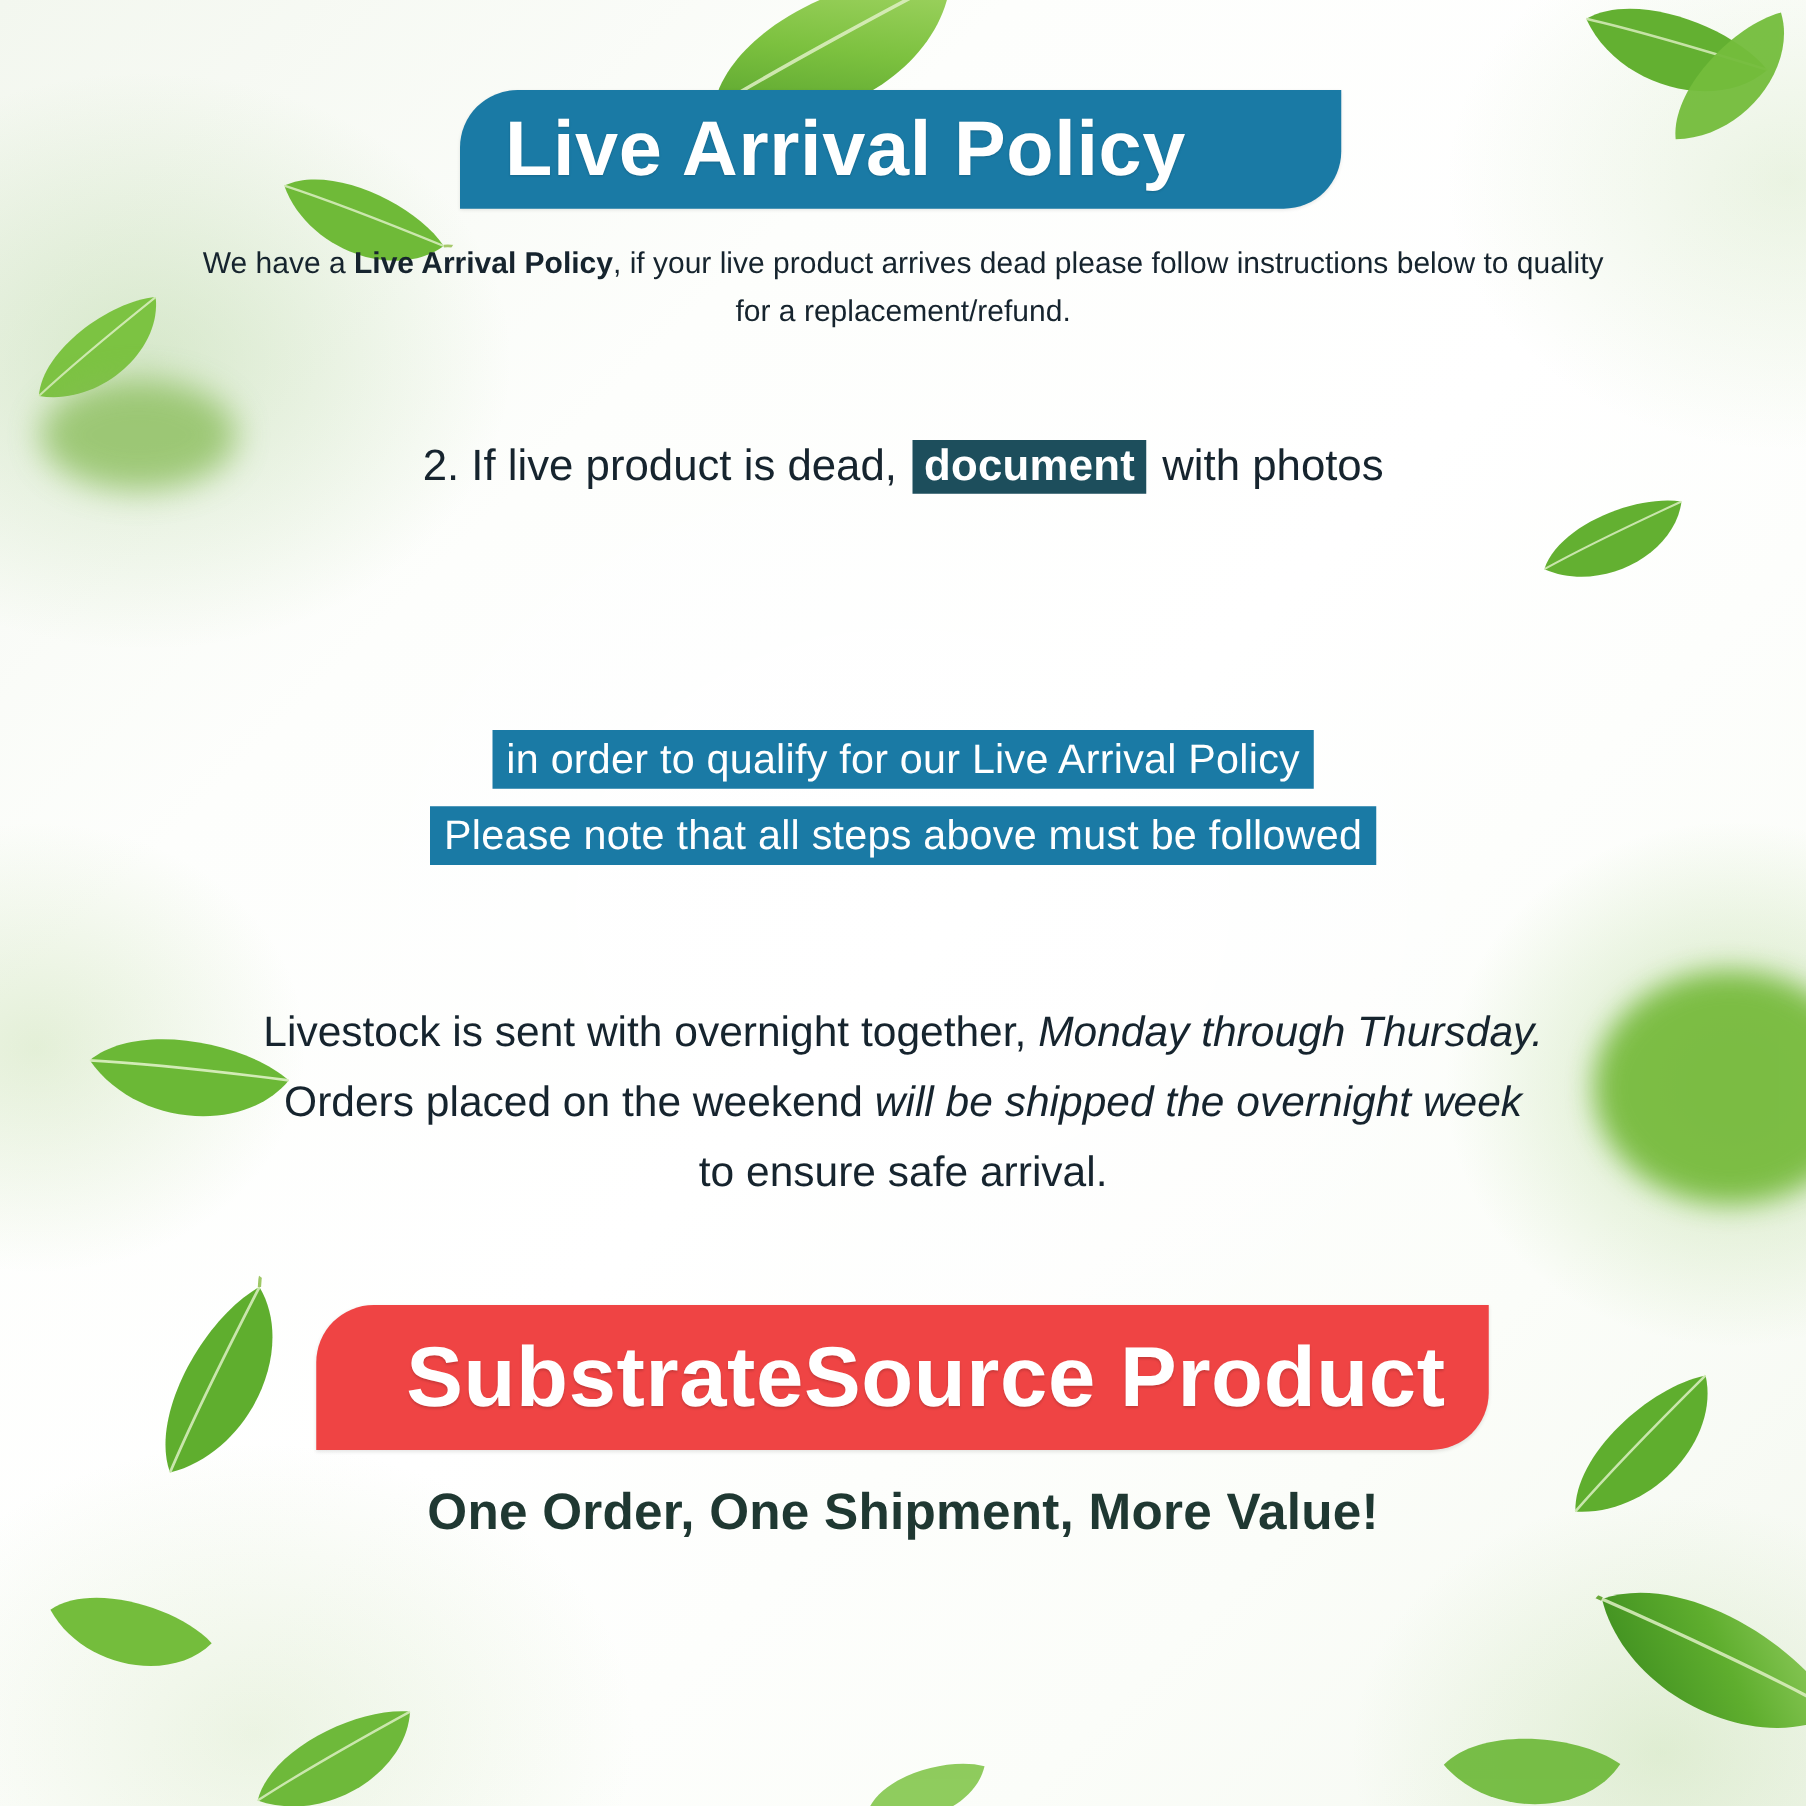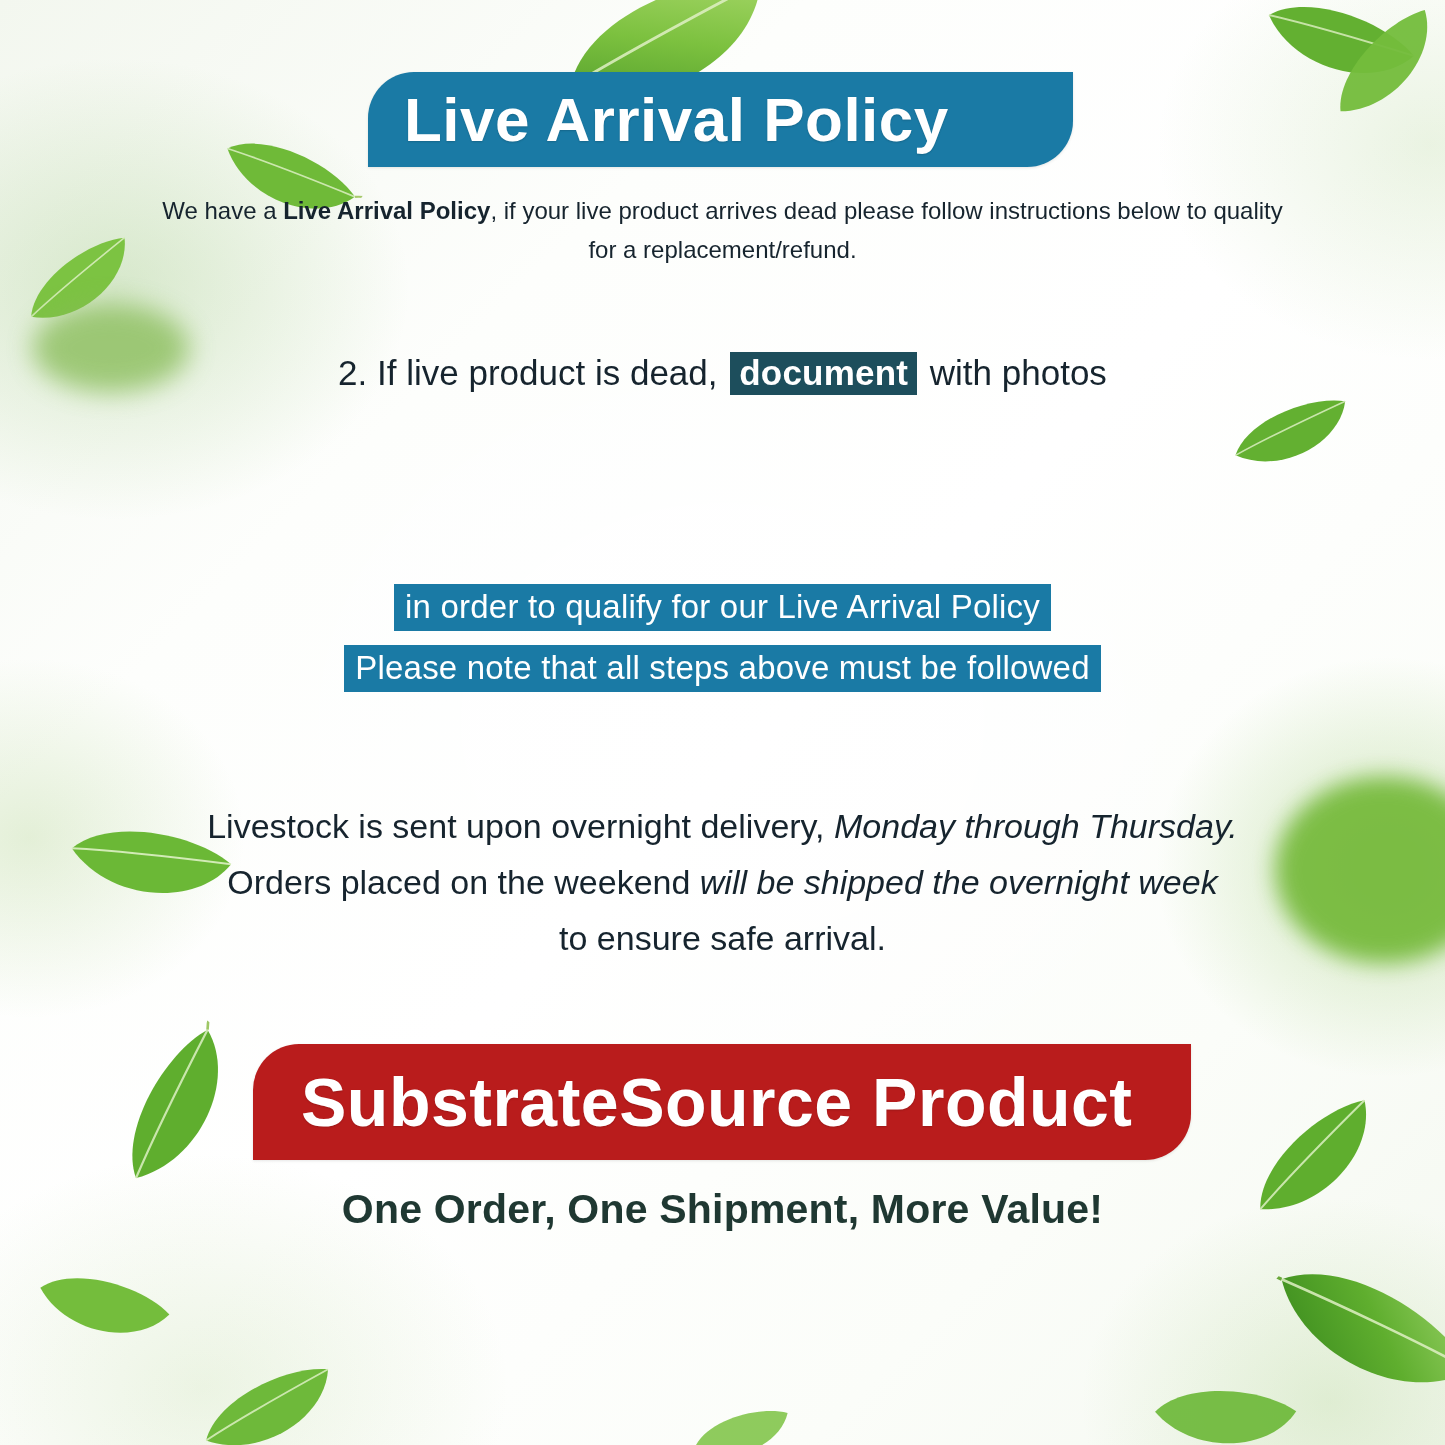--- a/index.html
+++ b/index.html
@@ -61,22 +61,22 @@
 
   #banner-live {
     left:368px; top:72px; width:705px; height:95px;
     background:#1a7aa5;
     padding-left:36px;
   }
   #banner-live .banner-title { font-size:62px; line-height:1; }
 
   #banner-substrate {
     left:253px; top:1044px; width:938px; height:116px;
-    background:#b91c1c;
-    padding-left:48px;
+    background:#ef4444;
+    padding-left:72px;
   }
   #banner-substrate .banner-title { font-size:68px; line-height:1; }
 
   
   .para {
     position:absolute;
     color:#16242e;
     font-size:24px;
     line-height:1.62;
     text-align:center;
@@ -291,21 +291,21 @@
   <div class="note">
     <div class="note-row">
       <span class="note-line">in order to qualify for our Live Arrival Policy</span>
     </div>
     <div class="note-row">
       <span class="note-line">Please note that all steps above must be followed</span>
     </div>
   </div>
 
   <div class="para" id="shipping-para">
-    <span>Livestock is sent upon overnight delivery, </span><i>Monday through Thursday.</i><br>
+    <span>Livestock is sent with overnight together, </span><i>Monday through Thursday.</i><br>
     <span>Orders placed on the weekend </span><i>will be shipped the overnight week</i><br>
     <span> to ensure safe arrival.</span>
   </div>
 
   <div class="banner" id="banner-substrate">
     <span class="banner-title">SubstrateSource Product</span>
   </div>
 
   <div id="value-heading">One Order, One Shipment, More Value!</div>
 

